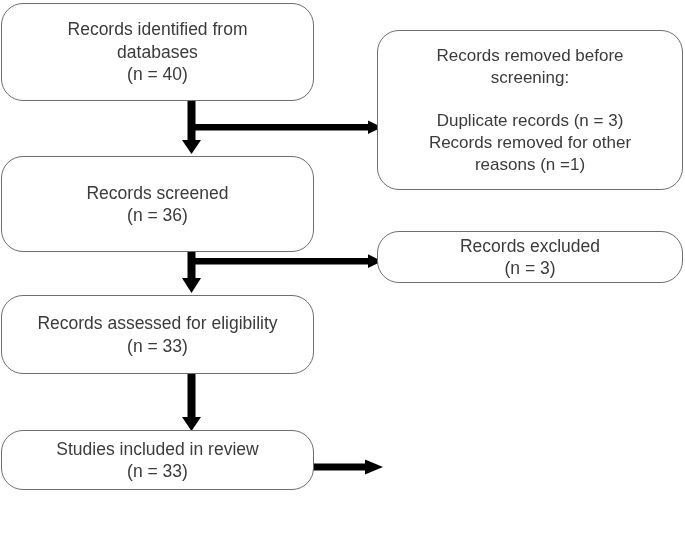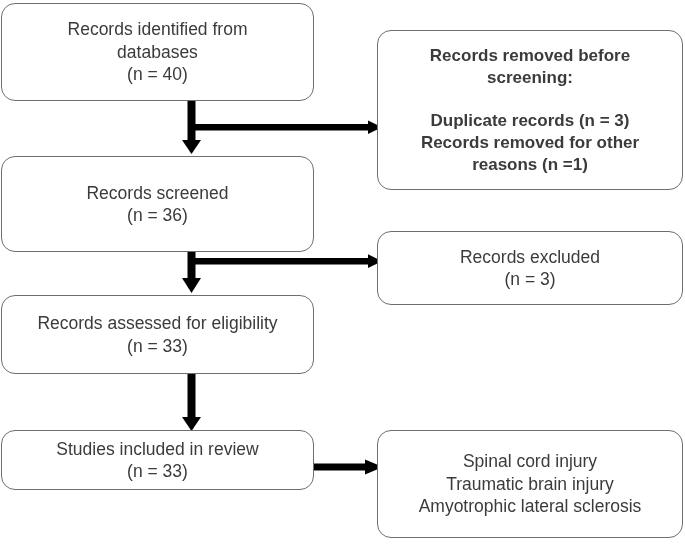--- a/index.html
+++ b/index.html
@@ -14,40 +14,40 @@
     height: 546px;
     background: #ffffff;
     font-family: "Liberation Sans", sans-serif;
     overflow: hidden;
   }
   
   .node {
     position: absolute;
     box-sizing: border-box;
     border: 1px solid #6e6e6e;
-    border-radius: 14px;
+    border-radius: 22px;
     background: #ffffff;
     display: flex;
     align-items: center;
     justify-content: center;
     text-align: center;
     color: #3b3b3b;
     font-size: 17.5px;
     line-height: 1.28;
     padding: 2px 6px;
   }
   .node .lines {
     width: 100%;
     white-space: pre-line;
   }
   
   #node-identified   { left: 1px;   top: 3px;   width: 313px; height: 98px; }
-  #node-removed      { left: 377px; top: 30px;  width: 306px; height: 160px; font-weight: bold; }
+  #node-removed      { left: 377px; top: 30px;  width: 306px; height: 160px; }
   #node-screened     { left: 1px;   top: 156px; width: 313px; height: 96px; }
-  #node-excluded     { left: 377px; top: 231px; width: 306px; height: 74px; }
+  #node-excluded     { left: 377px; top: 231px; width: 306px; height: 52px; }
   #node-assessed     { left: 1px;   top: 295px; width: 313px; height: 79px; }
   #node-included     { left: 1px;   top: 430px; width: 313px; height: 60px; }
   #node-conditions   { left: 377px; top: 430px; width: 306px; height: 108px; }
 
   #node-removed { font-size: 17px; }
   #node-conditions { font-size: 17.5px; }
 
   
   .conn {
     position: absolute;
@@ -124,19 +124,14 @@
   <div class="node" id="node-assessed">
     <span class="lines">Records assessed for eligibility
 (n = 33)</span>
   </div>
 
   <div class="node" id="node-included">
     <span class="lines">Studies included in review
 (n = 33)</span>
   </div>
 
-  <div class="node" id="node-conditions">
-    <span class="lines">Spinal cord injury
-Traumatic brain injury
-Amyotrophic lateral sclerosis</span>
-  </div>
 
 </div>
 
 </body></html>

